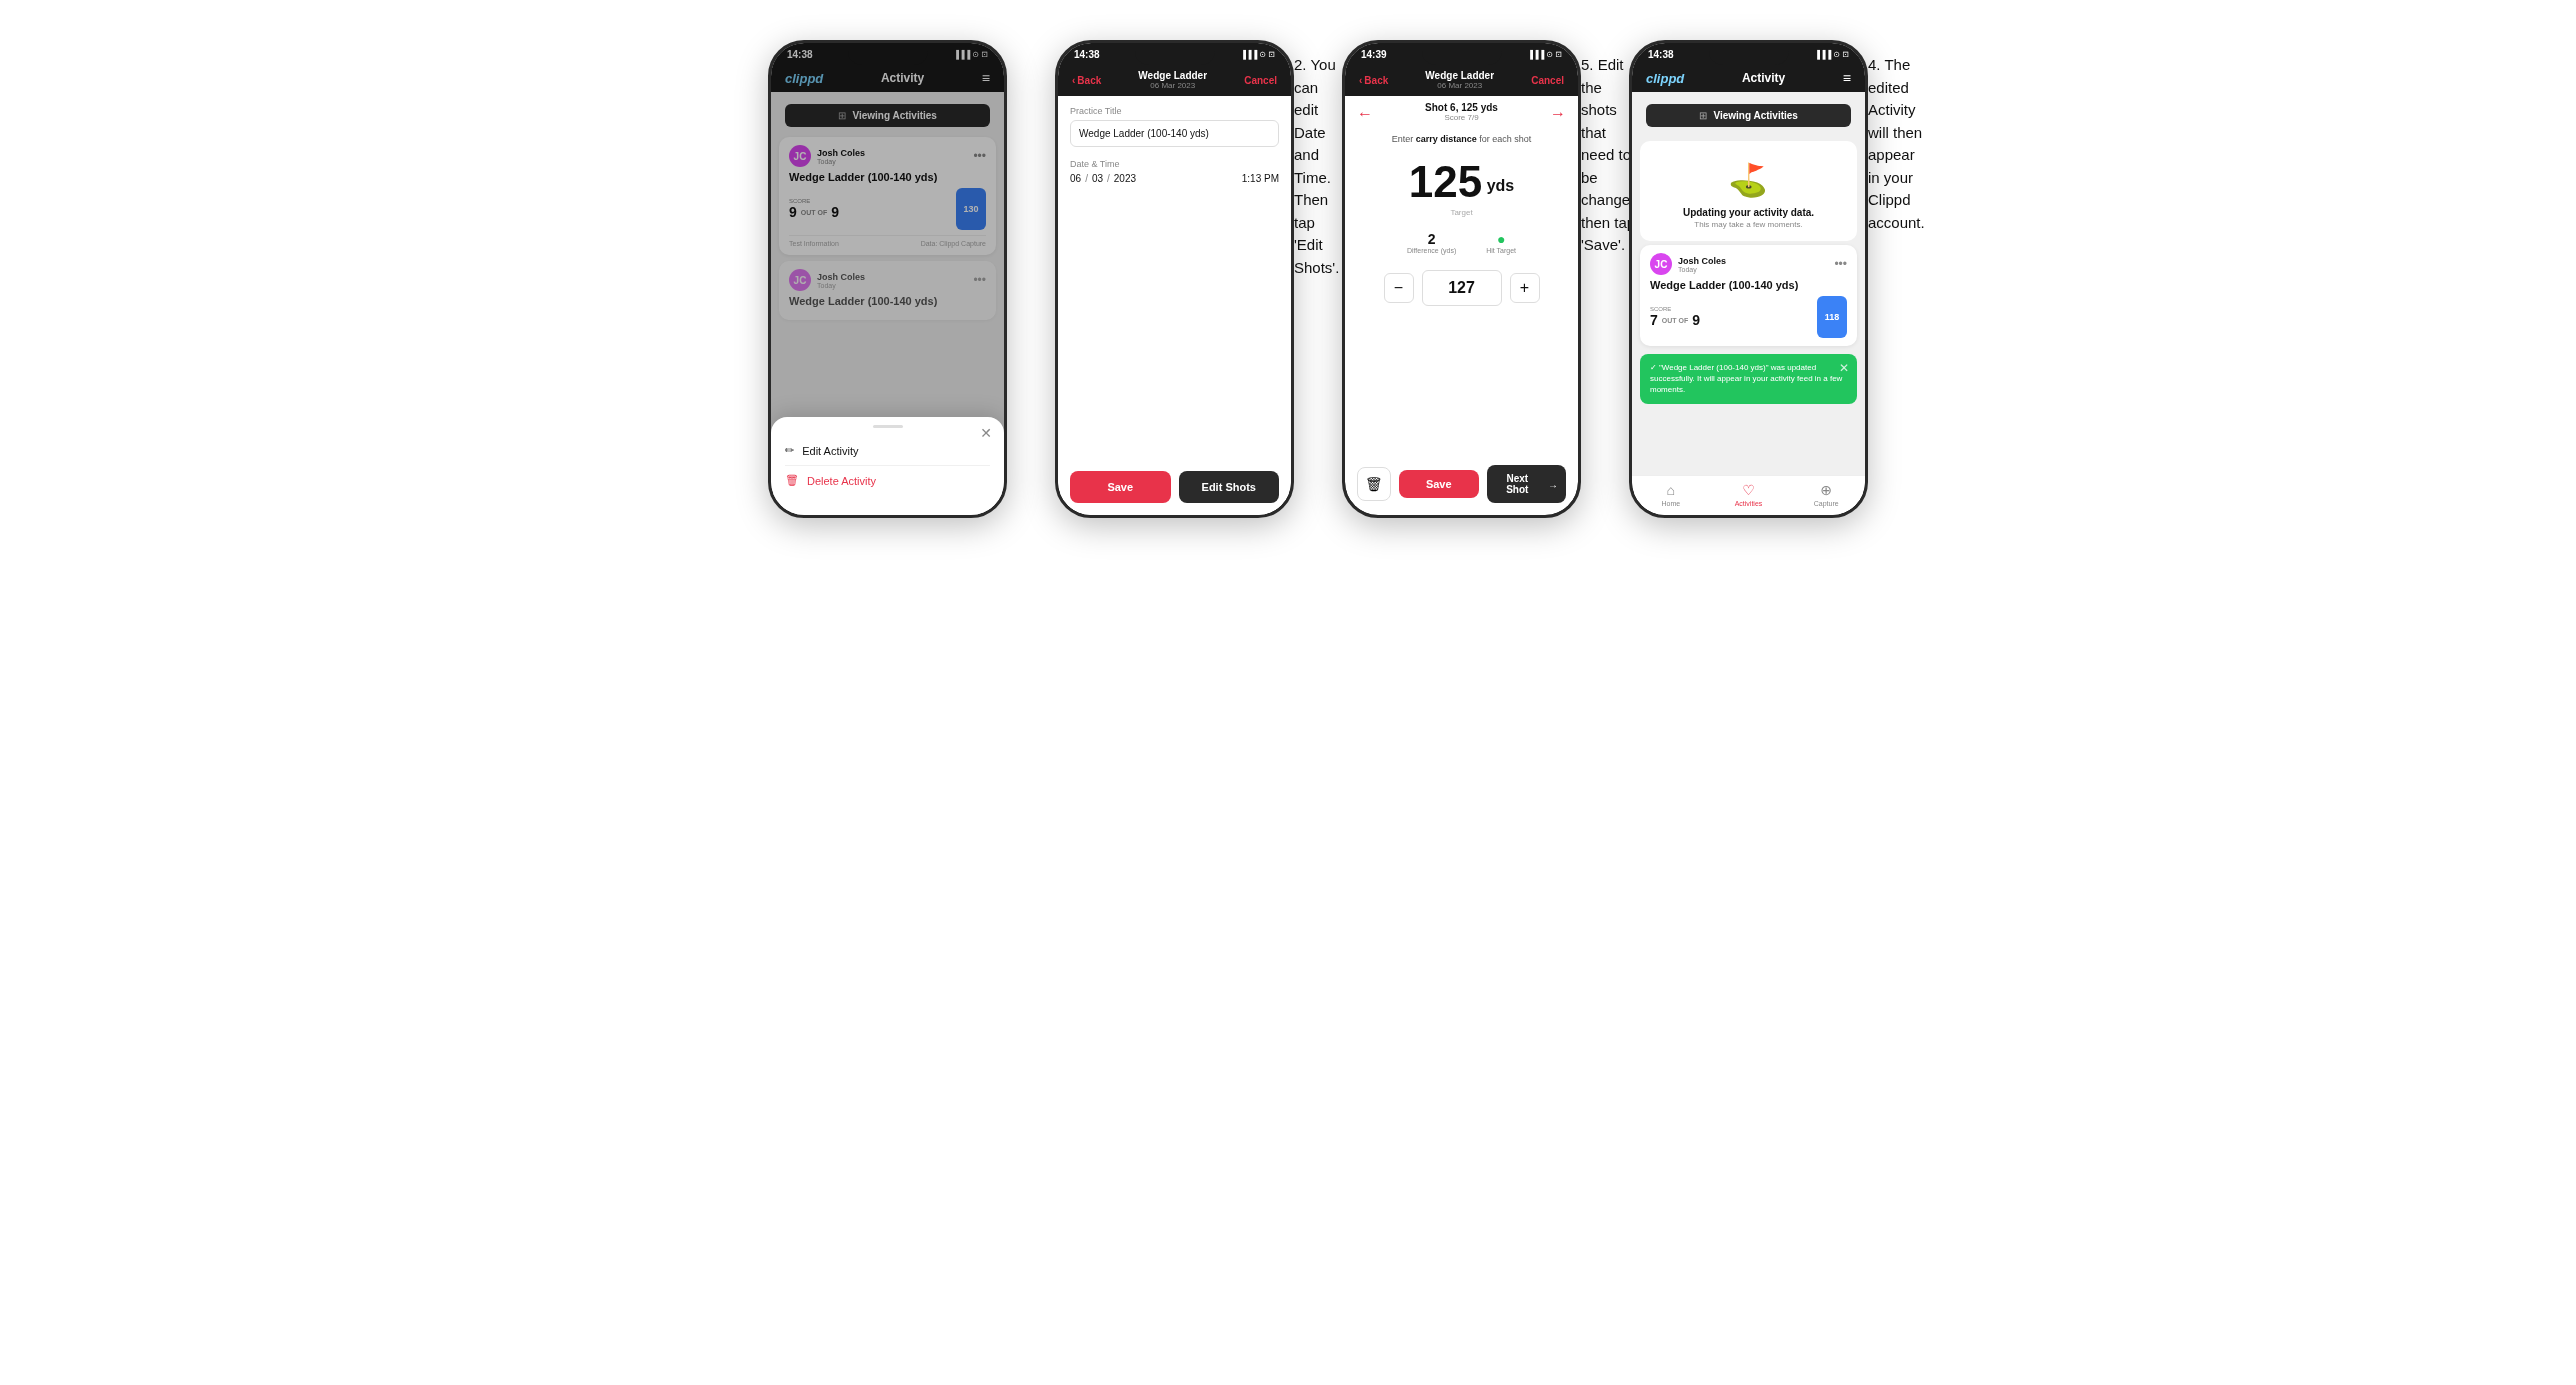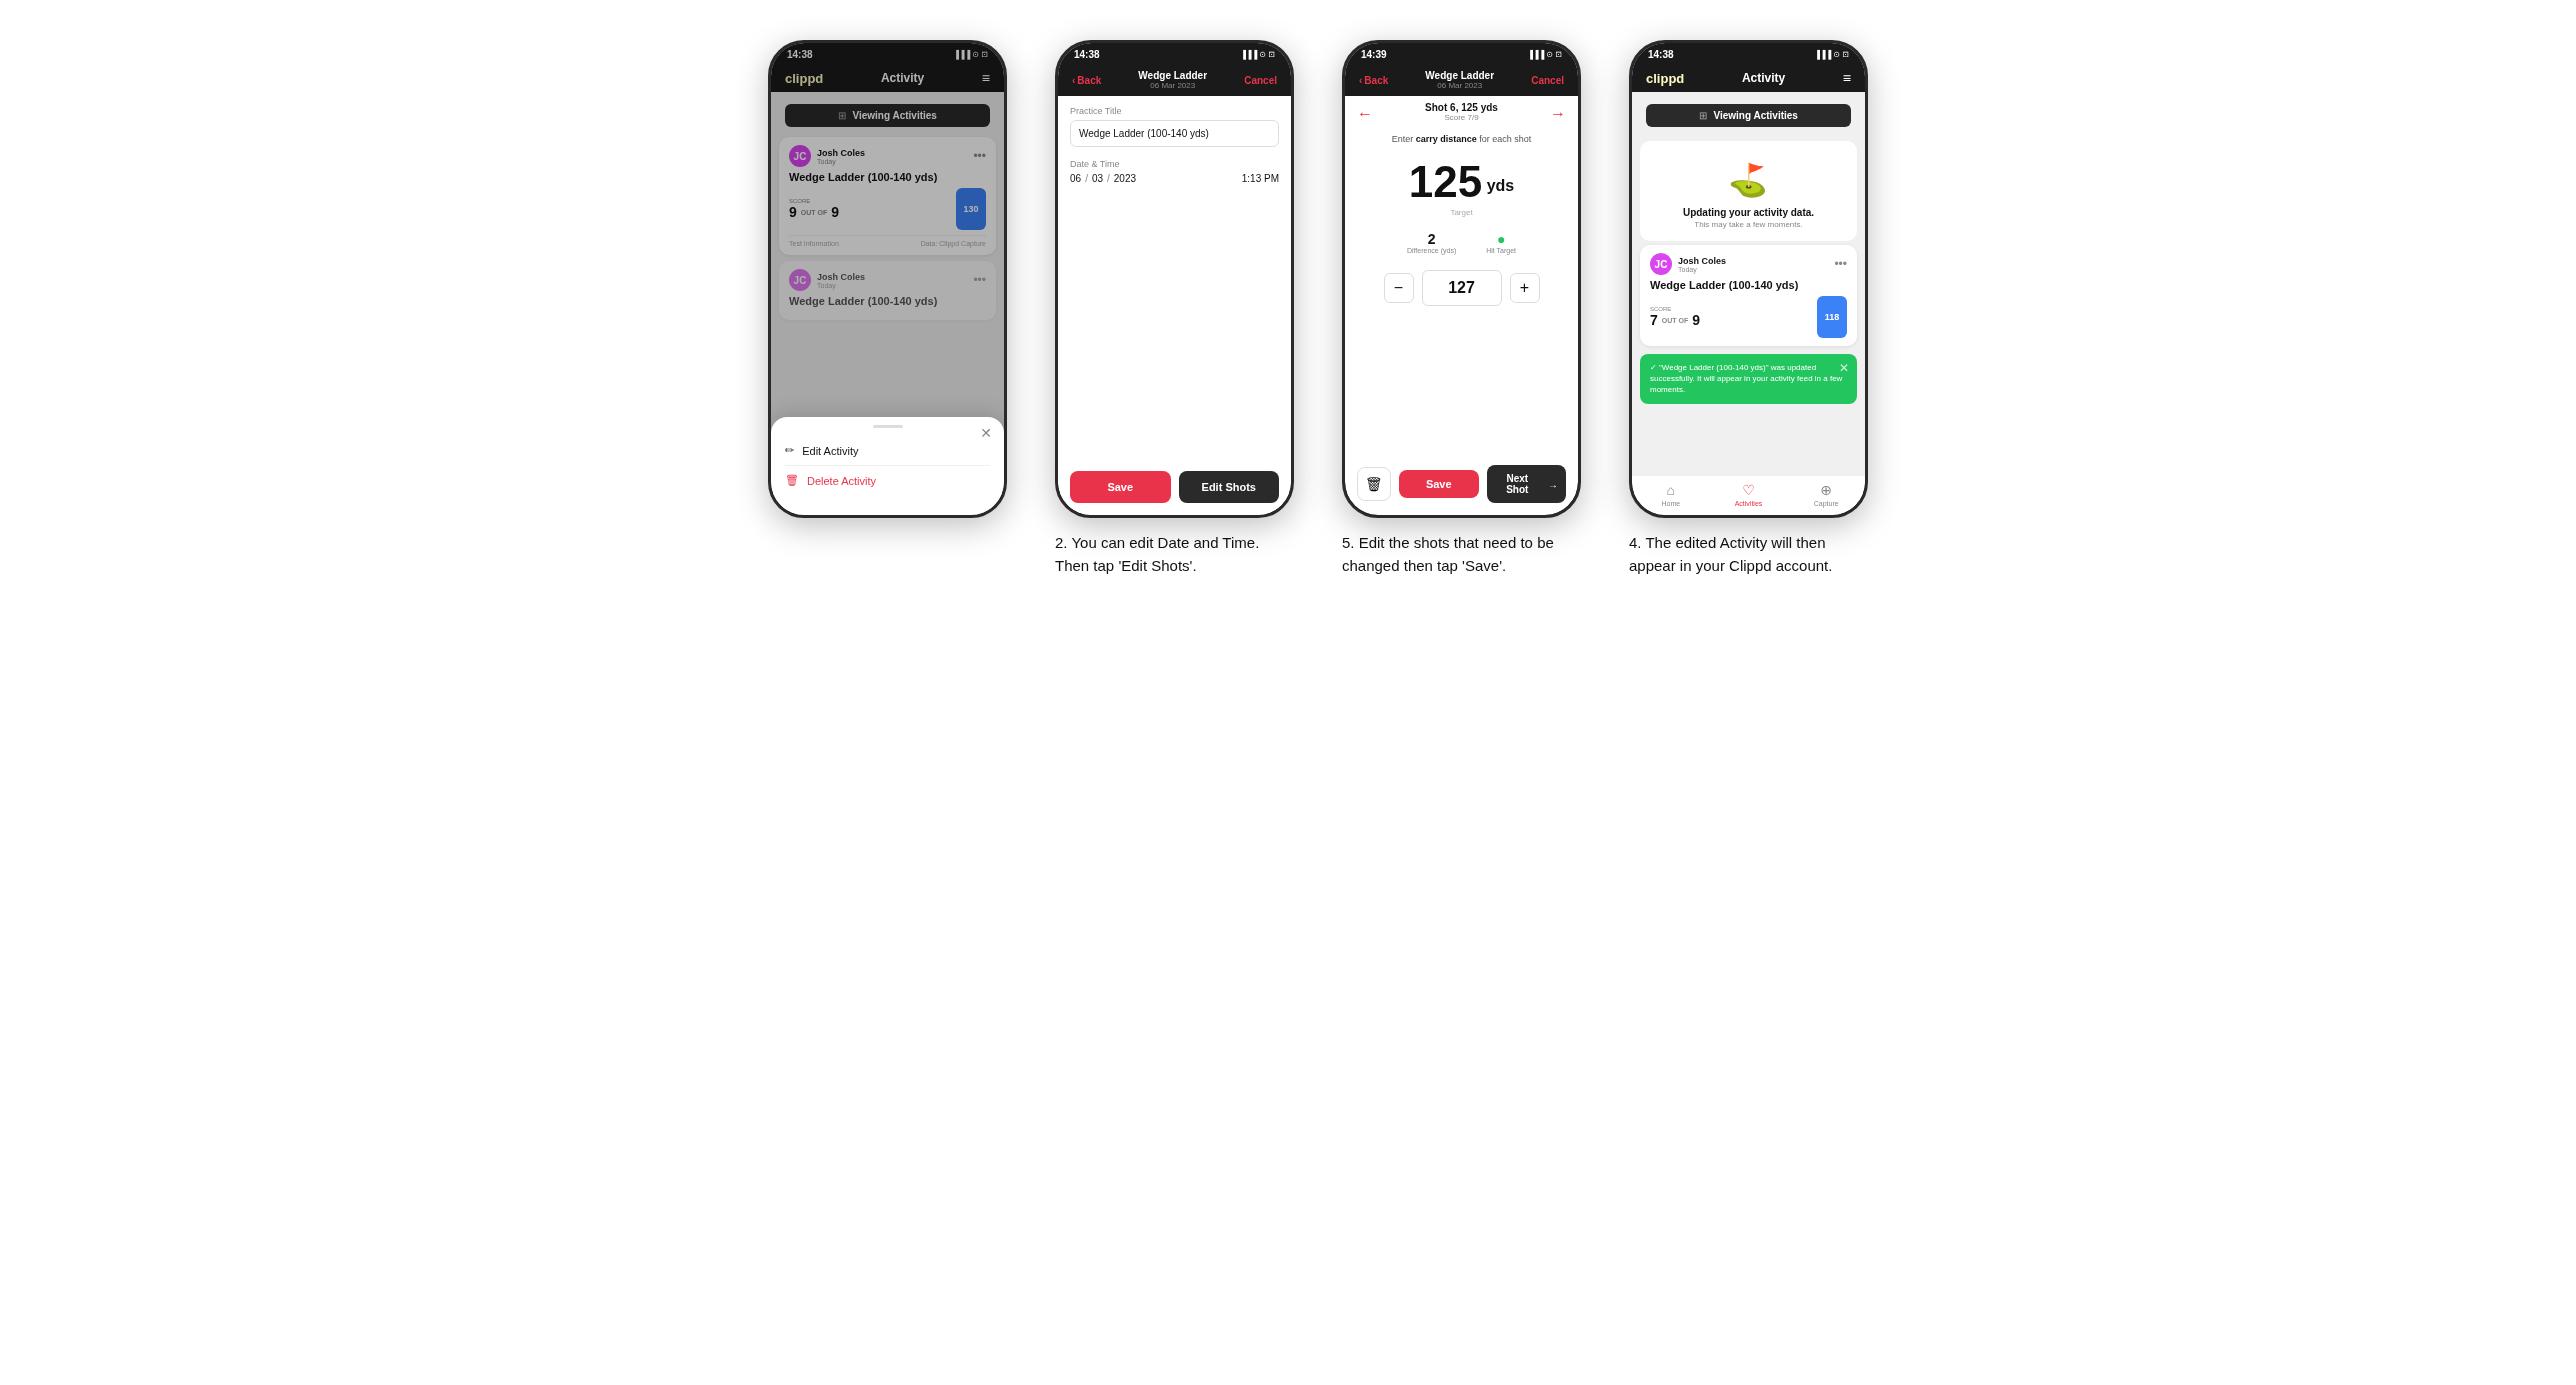--- a/index.html
+++ b/index.html
@@ -14,21 +14,21 @@
     }
     .phones-row {
       display: flex;
       gap: 28px;
       align-items: flex-start;
       justify-content: center;
       flex-wrap: nowrap;
     }
     .phone-col {
       display: flex;
-      flex-direction: column;
+      flex-direction: row;
       align-items: flex-start;
       width: 259px;
       padding-left: 40px;
     }
     
     .phone {
       width: 239px;
       height: 478px;
       background: #1a1a1a;
       border-radius: 36px;
@@ -72,21 +72,21 @@
     }
     
     .nav-bar {
       background: #1a1a1a;
       display: flex;
       align-items: center;
       justify-content: space-between;
       padding: 6px 14px;
       flex-shrink: 0;
     }
-    .nav-logo { color: #fef9c3; font-size: 13px; font-weight: 800; }
+    .nav-logo { color: #7dd3fc; font-size: 13px; font-weight: 800; font-style: italic; }
     .nav-title { color: #fff; font-size: 12px; font-weight: 600; }
     .nav-menu { color: #fff; font-size: 14px; }
     .nav-back { color: #e8334a; font-size: 10px; font-weight: 600; display: flex; align-items: center; gap: 2px; }
     .nav-cancel { color: #e8334a; font-size: 10px; font-weight: 600; }
     .nav-center { text-align: center; flex: 1; }
     .nav-center-title { color: #fff; font-size: 10px; font-weight: 700; }
     .nav-center-sub { color: #888; font-size: 8px; }
 
     
     .activity-header-bar {

